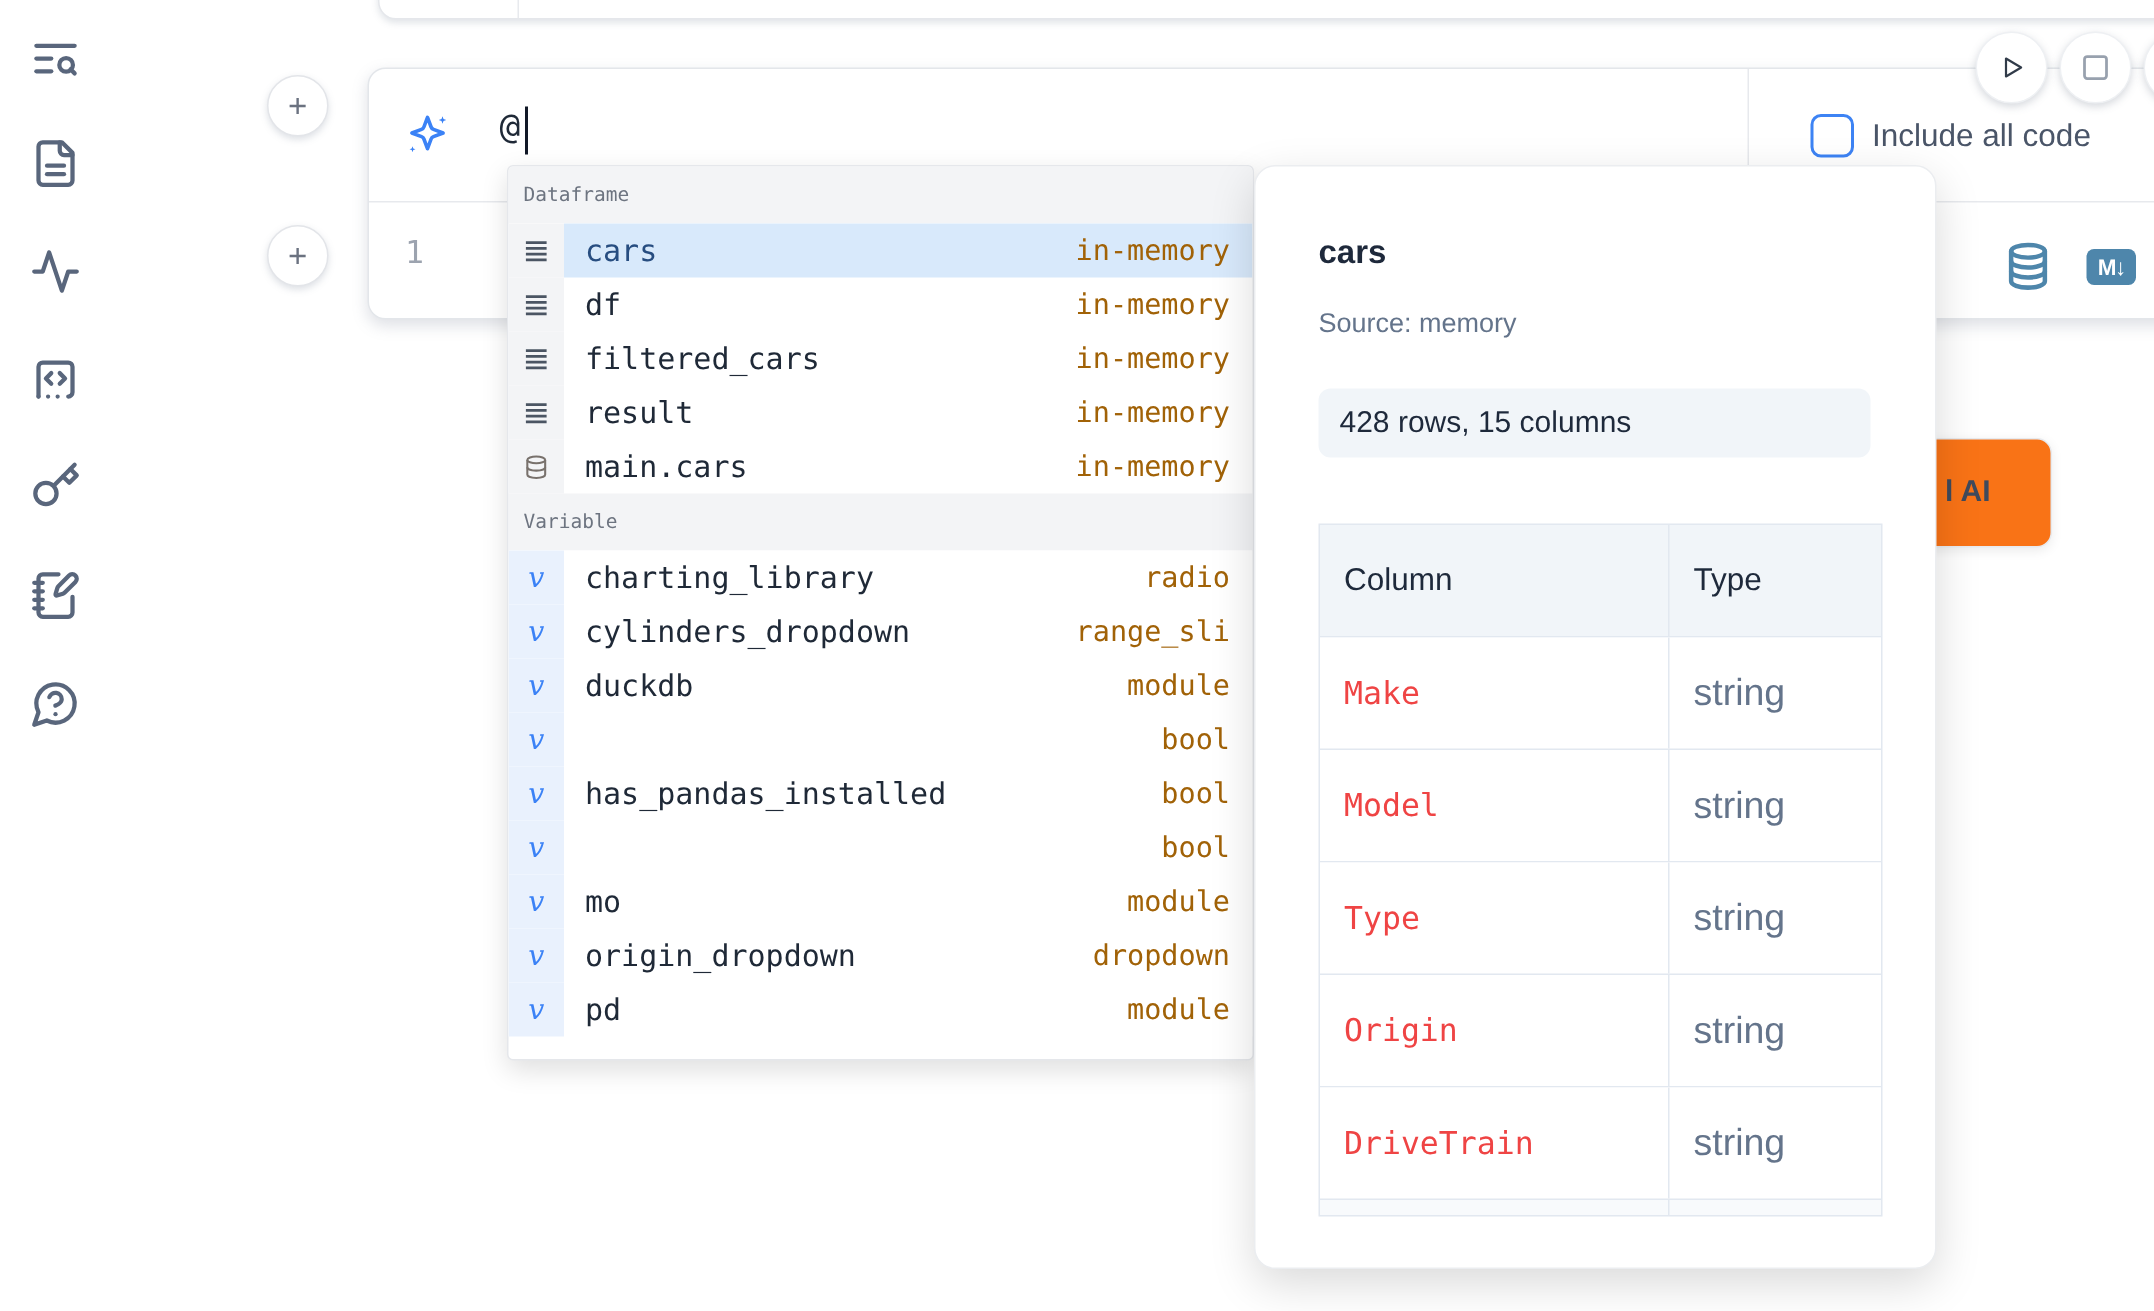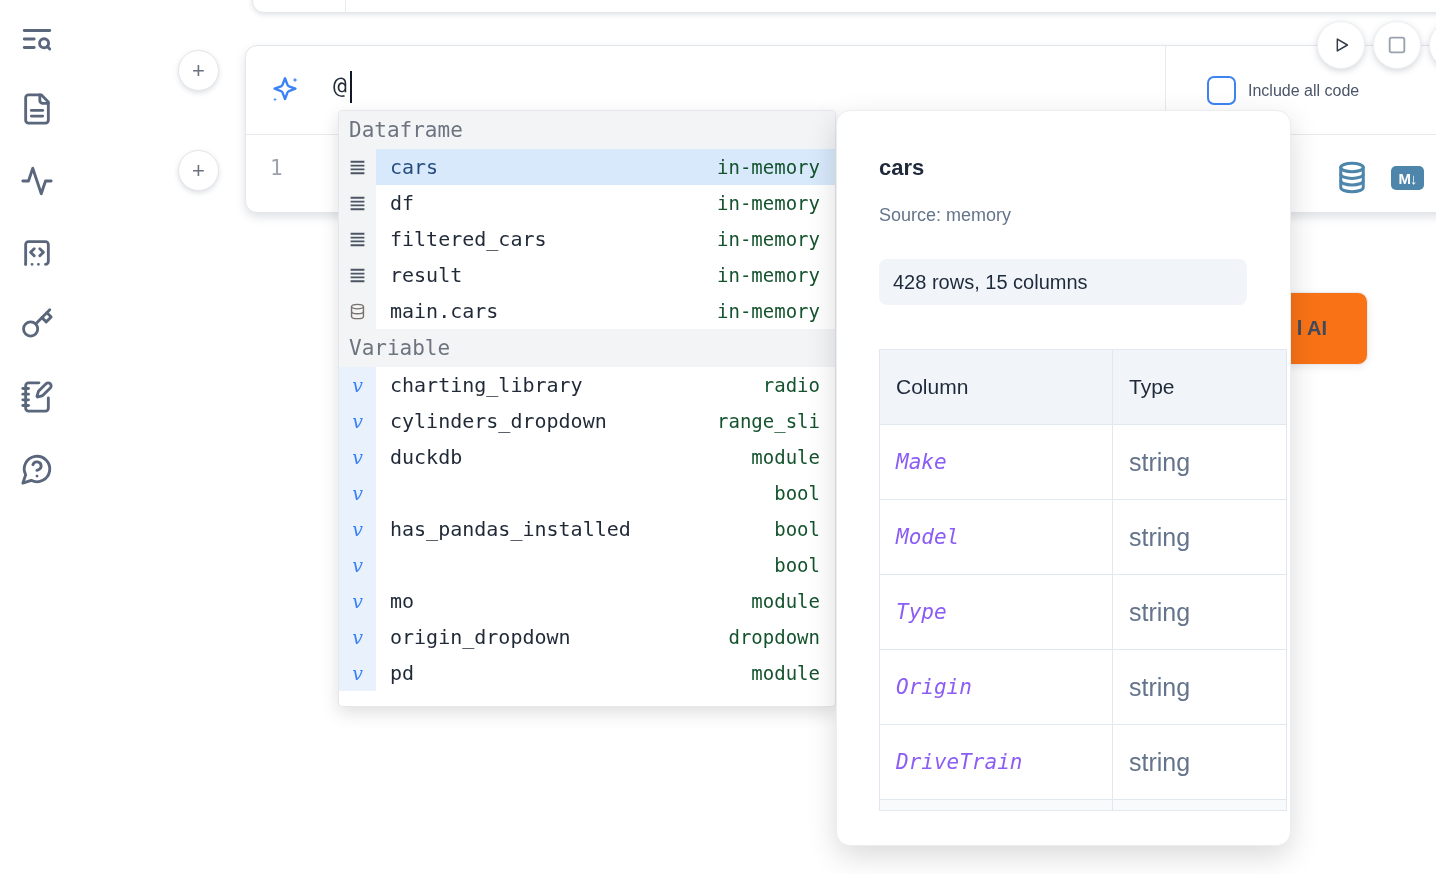--- a/index.html
+++ b/index.html
@@ -42,72 +42,72 @@
     box-shadow:0 4px 10px rgba(110,120,140,.22);z-index:2;}
   .prompt-row{position:absolute;left:0;top:0;right:0;height:88px;border-bottom:1px solid #e7e9ed;}
   .sparkles{position:absolute;left:23px;top:28px;width:32px;height:32px;}
   .sparkles svg{width:32px;height:32px;stroke:#3b82f6;fill:none;stroke-width:1.8;stroke-linecap:round;stroke-linejoin:round;}
   .prompt-text{position:absolute;left:87px;top:26px;font-family:"DejaVu Sans Mono",monospace;
     font-size:23px;color:#1f2937;}
   .caret{position:absolute;left:104px;top:25px;width:2px;height:32px;background:#111827;}
   .prompt-vdiv{position:absolute;left:919px;top:0;bottom:0;width:1px;background:#e7e9ed;}
   .include-wrap{position:absolute;left:961px;top:31px;height:27px;display:flex;align-items:center;gap:12px;}
   .cbox{width:25px;height:25px;border:2px solid #3d83f4;border-radius:7px;background:#fff;cursor:pointer;}
-  .include-label{font-size:16px;color:#4a5568;}
+  .include-label{font-size:21px;color:#4a5568;}
 
   .editor-row{position:absolute;left:0;top:89px;right:0;height:76px;}
   .line-no{position:absolute;left:24px;top:21px;font-family:"DejaVu Sans Mono",monospace;font-size:21px;color:#9ca3af;}
   .ed-db{position:absolute;left:1091px;top:26px;width:30px;height:33px;}
   .ed-db svg{width:30px;height:33px;stroke:#4e86ab;fill:none;stroke-width:2.4;stroke-linecap:round;}
   .md-badge{position:absolute;left:1145px;top:31px;width:33px;height:24px;border-radius:5px;
     background:#4e86ab;color:#fff;font-weight:bold;font-size:15px;
     display:flex;align-items:center;justify-content:center;letter-spacing:-1px;}
 
   
   .ai-btn{left:1268px;top:292px;width:100px;height:73px;background:#f97316;border:1px solid #e8eaee;
     border-radius:10px;box-shadow:0 2px 8px rgba(0,0,0,.08);z-index:3;cursor:pointer;
     display:flex;align-items:center;justify-content:flex-end;padding-right:40px;box-sizing:border-box;
     font-weight:bold;font-size:20px;color:#3f4a5c;}
 
   
   .completion{left:338px;top:110px;width:498px;height:597px;background:#fff;
     border:1px solid #e5e7eb;border-radius:4px;box-shadow:0 6px 18px rgba(0,0,0,.13);
     z-index:4;overflow:hidden;box-sizing:border-box;
     font-family:"DejaVu Sans Mono",monospace;}
-  .c-header{height:38px;background:#f3f4f6;color:#6d7480;font-size:21px;
+  .c-header{height:38px;background:#f3f4f6;color:#6d7480;font-size:13px;
     display:flex;align-items:center;padding-left:10px;}
   .c-row{height:36px;display:flex;align-items:stretch;background:#fff;cursor:pointer;}
   .c-ic{width:37px;flex:0 0 37px;background:#f3f4f6;display:flex;align-items:center;justify-content:center;}
   .c-row.varkind .c-ic{background:#e9f1fd;}
   .c-main{flex:1;display:flex;align-items:center;padding:0 15px 0 14px;}
   .c-row.sel .c-main{background:#d8e9fb;}
   .c-name{font-size:20px;color:#1f2937;white-space:pre;}
   .c-row.sel .c-name{color:#274d80;}
-  .c-type{margin-left:auto;font-size:19px;color:#14532d;white-space:pre;}
+  .c-type{margin-left:auto;font-size:19px;color:#a16207;white-space:pre;}
   .c-ic svg{width:17px;height:17px;}
   .var-glyph{font-family:"DejaVu Serif",serif;font-style:italic;font-size:19px;color:#3b82f6;line-height:1;}
 
   
   .preview{left:836px;top:110px;width:455px;height:736px;background:#fff;
     border:1px solid #ebedf0;border-radius:14px;box-shadow:0 10px 30px rgba(0,0,0,.15);
     z-index:5;box-sizing:border-box;}
   .pv-title{position:absolute;left:42px;top:44px;font-size:22px;font-weight:bold;color:#1e293b;}
   .pv-source{position:absolute;left:42px;top:94px;font-size:18px;color:#64748b;}
   .pv-badge{position:absolute;left:42px;top:148px;width:368px;height:46px;background:#f1f5f9;
     border-radius:8px;display:flex;align-items:center;padding-left:14px;box-sizing:border-box;
     font-size:20px;color:#1e293b;}
-  .pv-table{position:absolute;left:42px;top:238px;width:408px;height:462px;
+  .pv-table{position:absolute;left:42px;top:238px;width:376px;height:462px;
     border:1px solid #e2e8f0;box-sizing:border-box;overflow:hidden;}
   .pv-tr{display:flex;height:74px;border-bottom:1px solid #e2e8f0;background:#fff;}
   .pv-tr.head{background:#f1f5f9;}
   .pv-tr.partial{background:#f8fafc;}
   .pv-c1{width:233px;border-right:1px solid #e2e8f0;display:flex;align-items:center;padding-left:16px;box-sizing:border-box;}
   .pv-c2{flex:1;display:flex;align-items:center;padding-left:16px;box-sizing:border-box;}
   .pv-tr.head .pv-c1,.pv-tr.head .pv-c2{font-size:21px;color:#1e293b;}
-  .pv-colname{font-family:"DejaVu Sans Mono",monospace;font-size:21px;color:#8b5cf6;font-style:italic;}
+  .pv-colname{font-family:"DejaVu Sans Mono",monospace;font-size:21px;color:#ef4444;}
   .pv-coltype{font-size:25px;color:#64748b;}
 </style>
 </head>
 <body>
 
 <aside class="abs sidebar">
   <div class="side-btn" style="top:20px">
     <svg viewBox="0 0 24 24">
         <path d="M21 6H3"></path>
         <path d="M10 12H3"></path>

